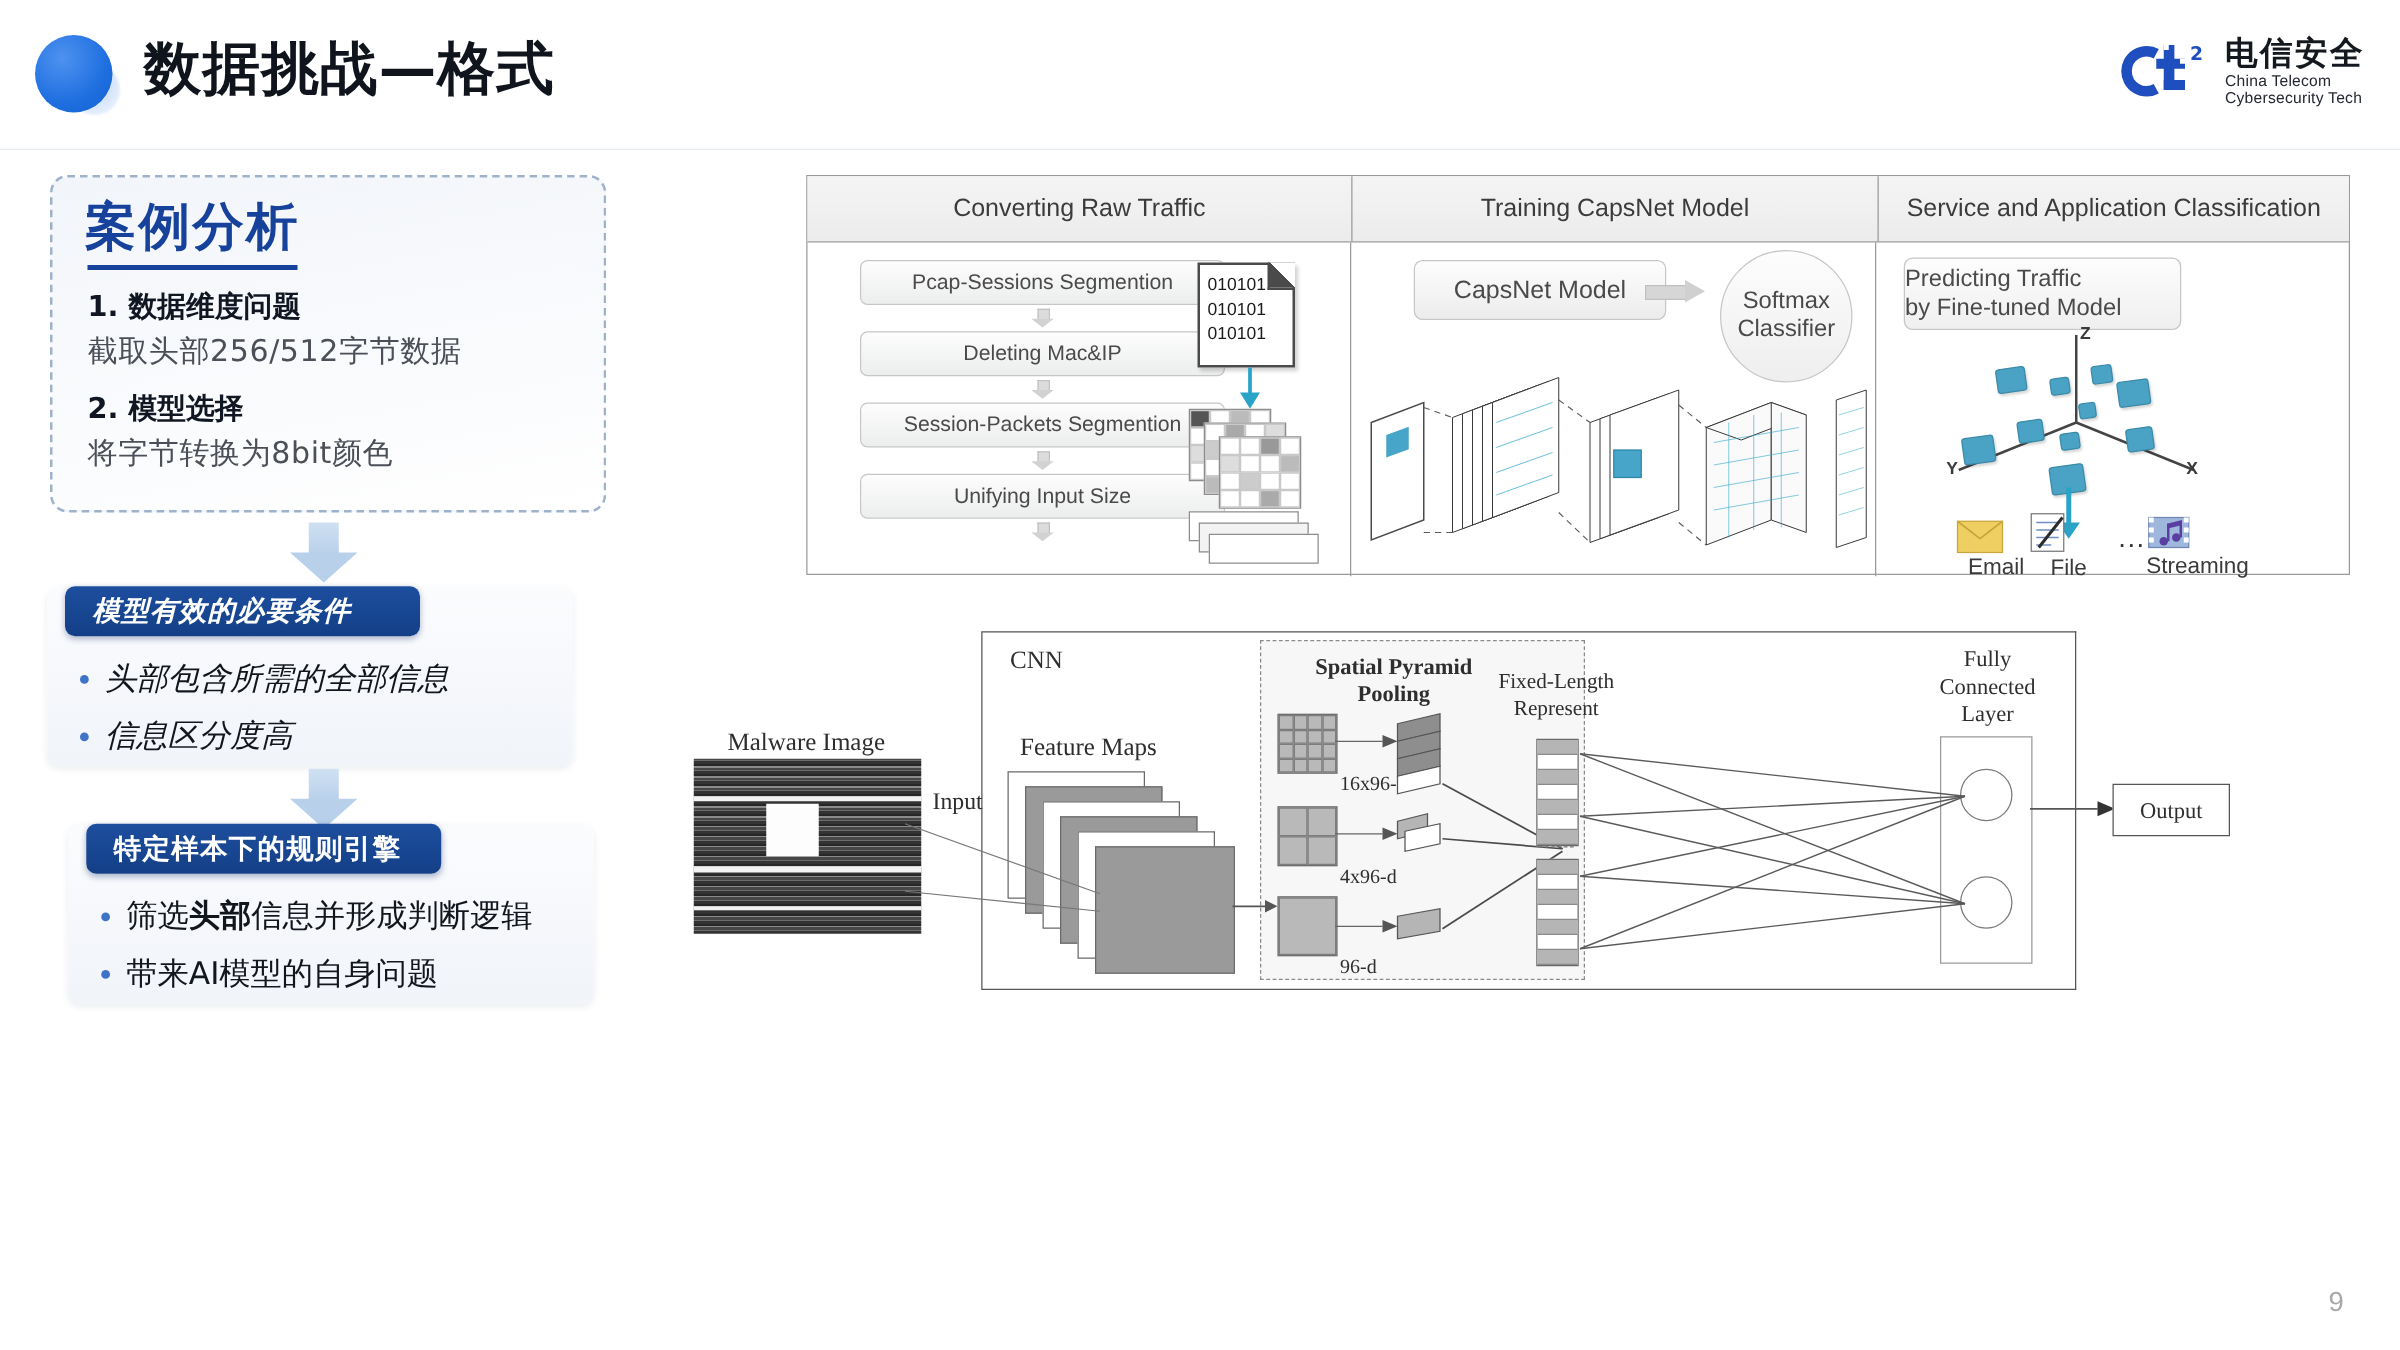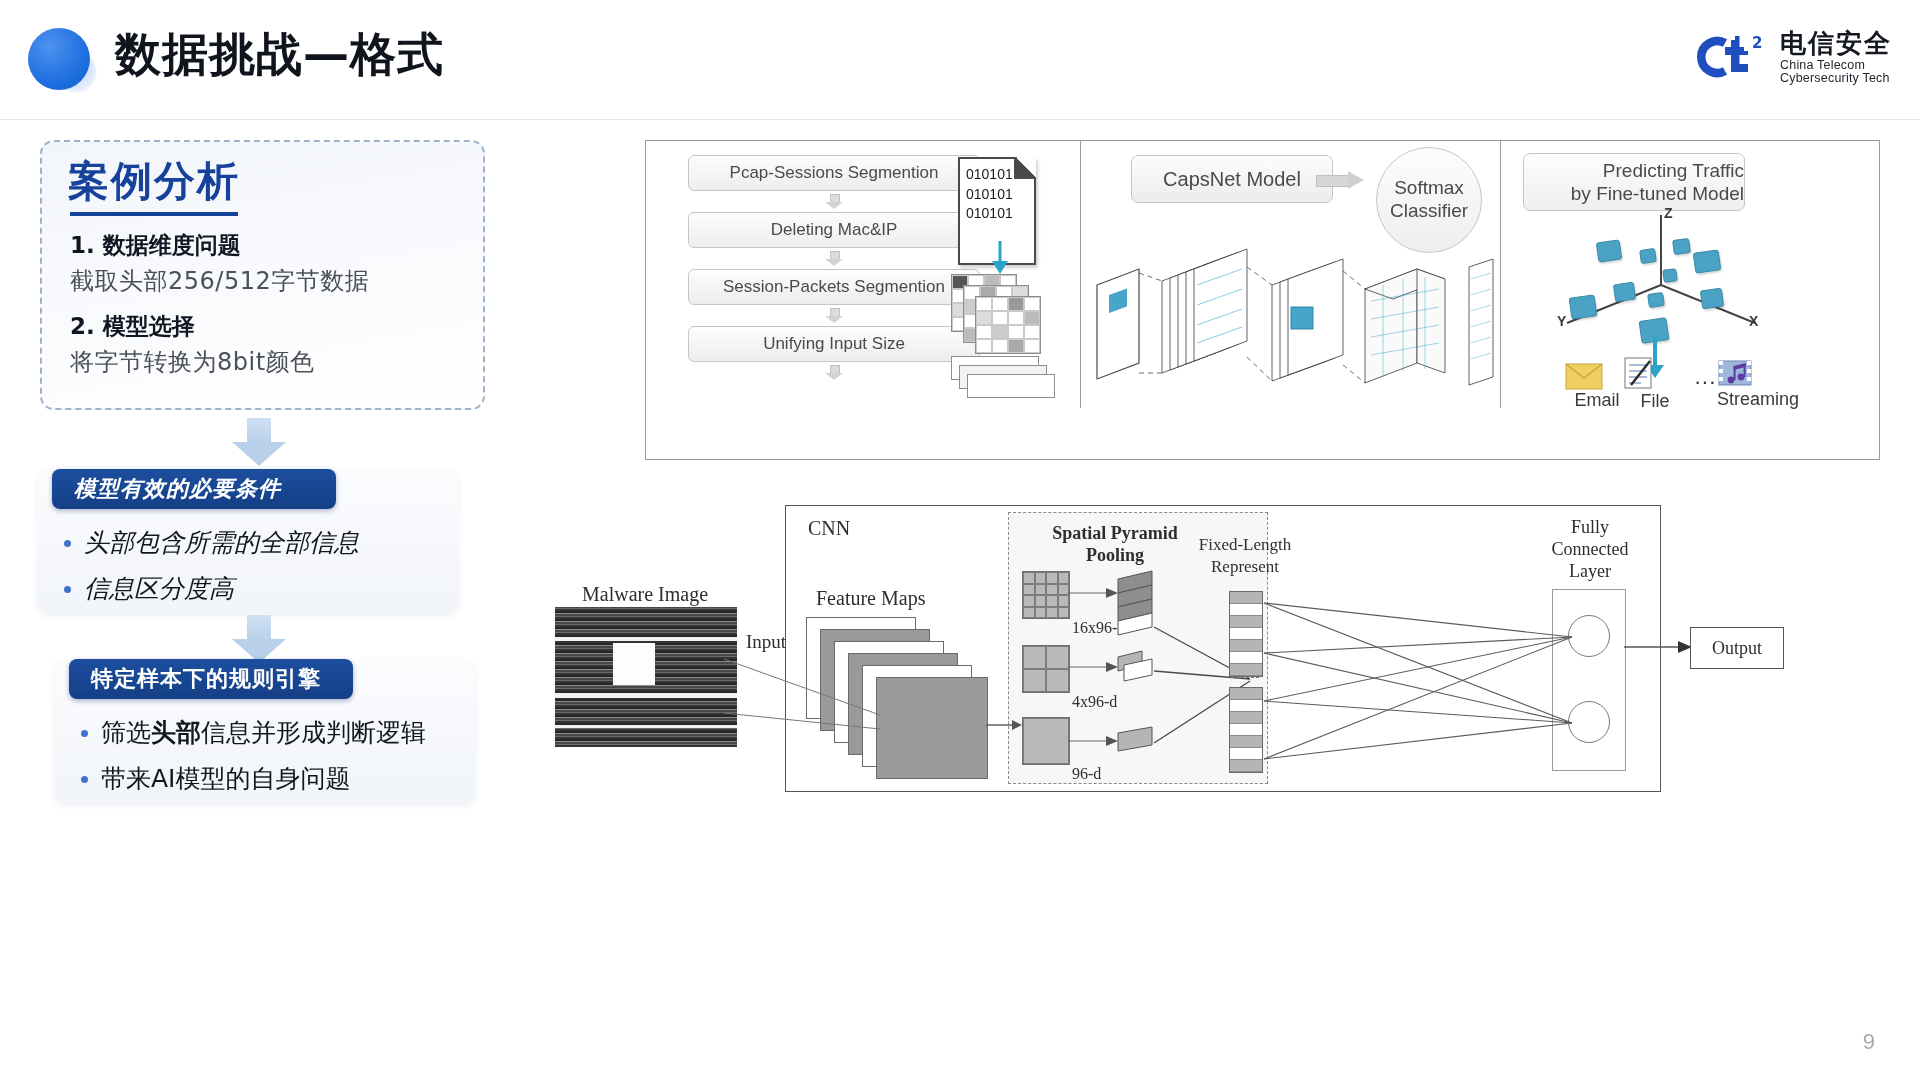--- a/index.html
+++ b/index.html
@@ -88,21 +88,21 @@
   .fig1-body>div{border-right:1px solid #9a9a9a;position:relative;box-sizing:border-box;}
   .fig1-body>div:last-child{border-right:none;}
   .step{width:290px;height:34px;margin:0 auto;border:1px solid #c6c6c6;border-radius:6px;
     background:linear-gradient(180deg,#fdfdfd,#eceded);
     display:flex;align-items:center;justify-content:center;
     font-size:17px;color:#4a4a4a;font-family:"Liberation Sans",sans-serif;}
   .step-arrow{width:18px;height:15px;margin:3px auto;position:relative;}
   .step-arrow .s{position:absolute;left:5px;top:0;width:8px;height:8px;background:#dcdcdc;border:1px solid #c2c2c2;border-bottom:none;}
   .step-arrow .h{position:absolute;left:0;top:8px;width:0;height:0;
     border-left:9px solid transparent;border-right:9px solid transparent;border-top:7px solid #d2d2d2;}
-  .docicon{position:absolute;left:312px;top:16px;width:78px;height:108px;
+  .docicon{position:absolute;left:312px;top:16px;width:78px;height:84px;
     background:#fff;border:2px solid #4a4a4a;box-sizing:border-box;
     padding:6px 0 0 6px;box-shadow:2px 3px 3px rgba(0,0,0,.18);}
   .docicon .fold{position:absolute;right:-2px;top:-2px;width:20px;height:20px;
     background:linear-gradient(225deg,#ffffff 50%,#4a4a4a 50%);border-left:2px solid #4a4a4a;border-bottom:2px solid #4a4a4a;}
   .docicon span{display:block;font-size:14px;color:#1a1a1a;line-height:1.4;
     font-family:"Liberation Sans",sans-serif;}
   .gridcard{position:absolute;background:#fff;border:1px solid #8d8d8d;
     display:grid;grid-template-columns:repeat(4,1fr);grid-template-rows:repeat(4,1fr);}
   .gridcard i{border:.5px solid #c9c9c9;display:block;}
   .capsbox{position:absolute;left:22px;top:14px;width:200px;height:46px;
@@ -112,21 +112,21 @@
   .softmax{position:absolute;right:18px;top:6px;width:104px;height:104px;border-radius:50%;
     border:1px solid #c6c6c6;background:linear-gradient(180deg,#fdfdfd,#eeeeee);
     display:flex;flex-direction:column;align-items:center;justify-content:center;
     font-size:19px;color:#4a4a4a;line-height:1.2;font-family:"Liberation Sans",sans-serif;}
   .grayarrow{position:absolute;left:235px;top:30px;width:52px;height:18px;}
   .grayarrow .s{position:absolute;left:0;top:4px;width:32px;height:10px;background:#d6d6d6;border:1px solid #c0c0c0;border-right:none;}
   .grayarrow .h{position:absolute;left:32px;top:0;width:0;height:0;
     border-top:9px solid transparent;border-bottom:9px solid transparent;border-left:16px solid #d0d0d0;}
   .predbox{position:absolute;left:22px;top:12px;width:220px;height:56px;
     border:1px solid #c6c6c6;border-radius:7px;background:linear-gradient(180deg,#fdfdfd,#efefef);
-    display:flex;flex-direction:column;align-items:flex-end;justify-content:center;
+    display:flex;flex-direction:column;align-items:flex-start;justify-content:center;
     font-size:19px;color:#4a4a4a;line-height:1.22;font-family:"Liberation Sans",sans-serif;}
   .axis-lbl{position:absolute;font-size:14px;font-weight:bold;color:#3a3a3a;font-family:"Liberation Sans",sans-serif;}
   .cube{position:absolute;background:#4aa3c4;border:1px solid #3a8aa8;border-radius:3px;
     box-shadow:1px 2px 2px rgba(0,0,0,.16);transform:rotate(-8deg);}
   .appicon{position:absolute;text-align:center;font-size:18px;color:#3a3a3a;font-family:"Liberation Sans",sans-serif;}
   
   .fig2{position:absolute;left:680px;top:505px;width:1200px;height:330px;}
   .cnn-box{position:absolute;left:105px;top:0;width:735px;height:285px;border:1px solid #555;background:#fff;}
   .fc-box{position:absolute;left:840px;top:0;width:140px;height:285px;border:1px solid #555;border-left:none;background:#fff;}
   .spp-box{position:absolute;left:328px;top:7px;width:258px;height:270px;border:1px dashed #8a8a8a;background:#f7f7f7;}
@@ -227,20 +227,25 @@
       </div>
     </div>
     <div class="bullet">
       <div class="dot"></div>
       <div class="txt"><span>带来AI模型的自身问题</span></div>
     </div>
   </div>
 </div>
 
 <div class="fig1">
+  <div class="fig1-head">
+    <div class="col1">Converting Raw Traffic</div>
+    <div class="col2">Training CapsNet Model</div>
+    <div class="col3">Service and Application Classification</div>
+  </div>
   <div class="fig1-body">
 
     <div class="col1">
       <div style="padding-top:14px;margin-left:-58px;">
         <div class="step">Pcap-Sessions Segmention</div>
         <div class="step-arrow">
             <div class="s"></div>
             <div class="h"></div>
           </div>
         <div class="step">Deleting Mac&amp;IP</div>

